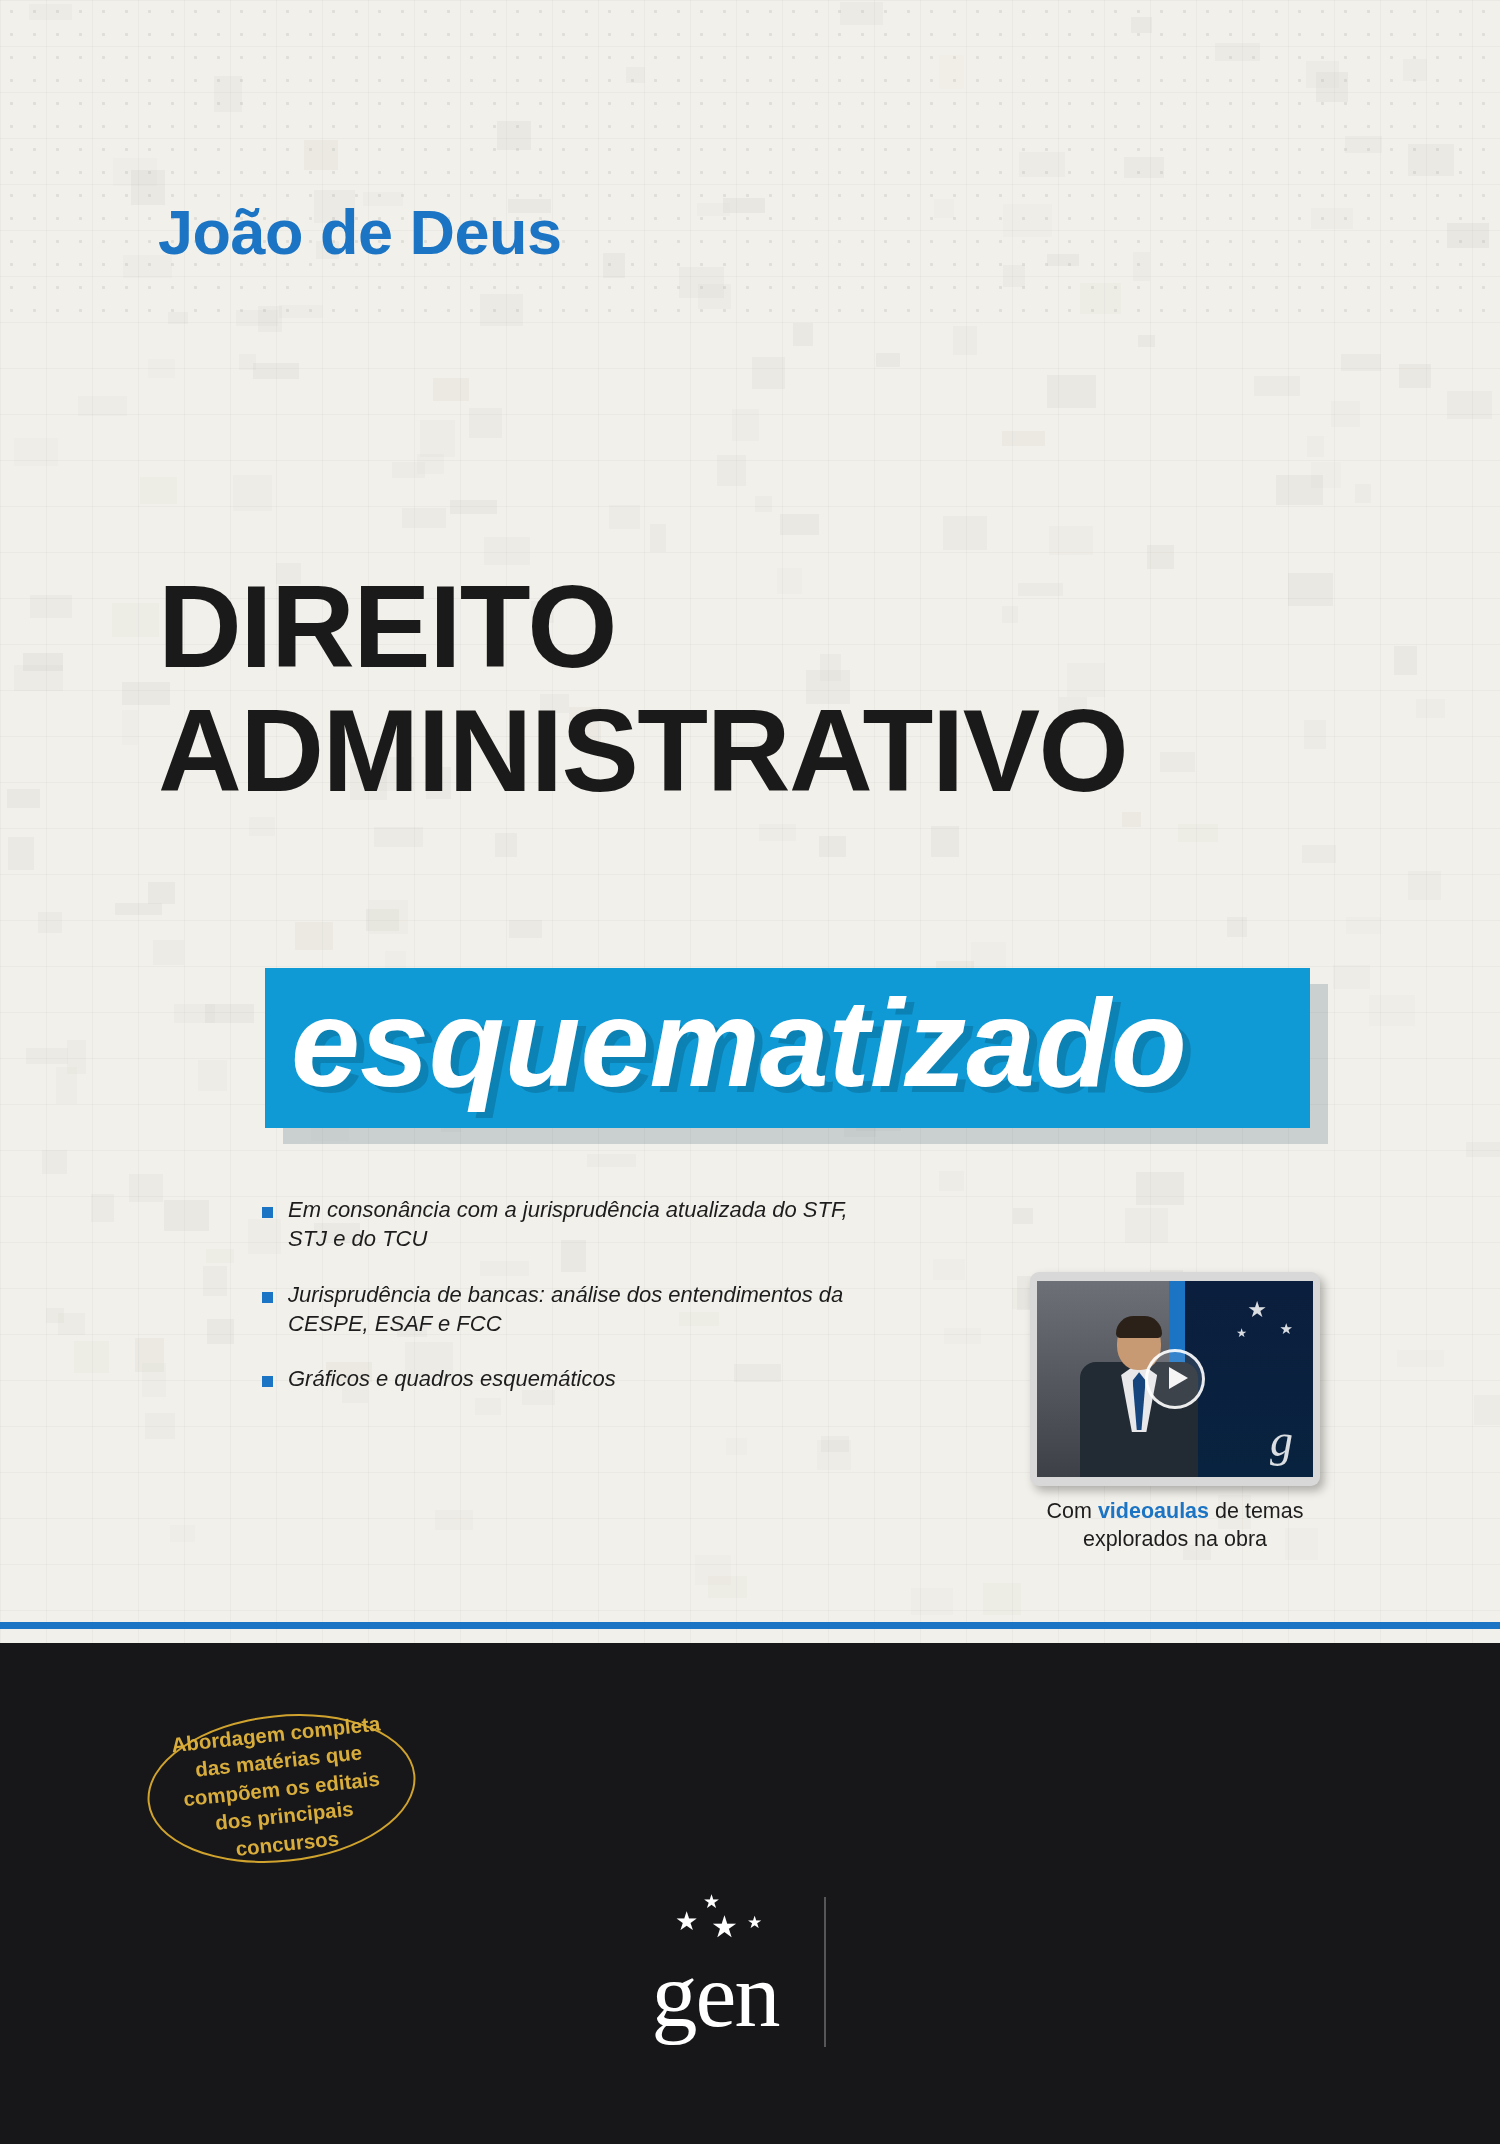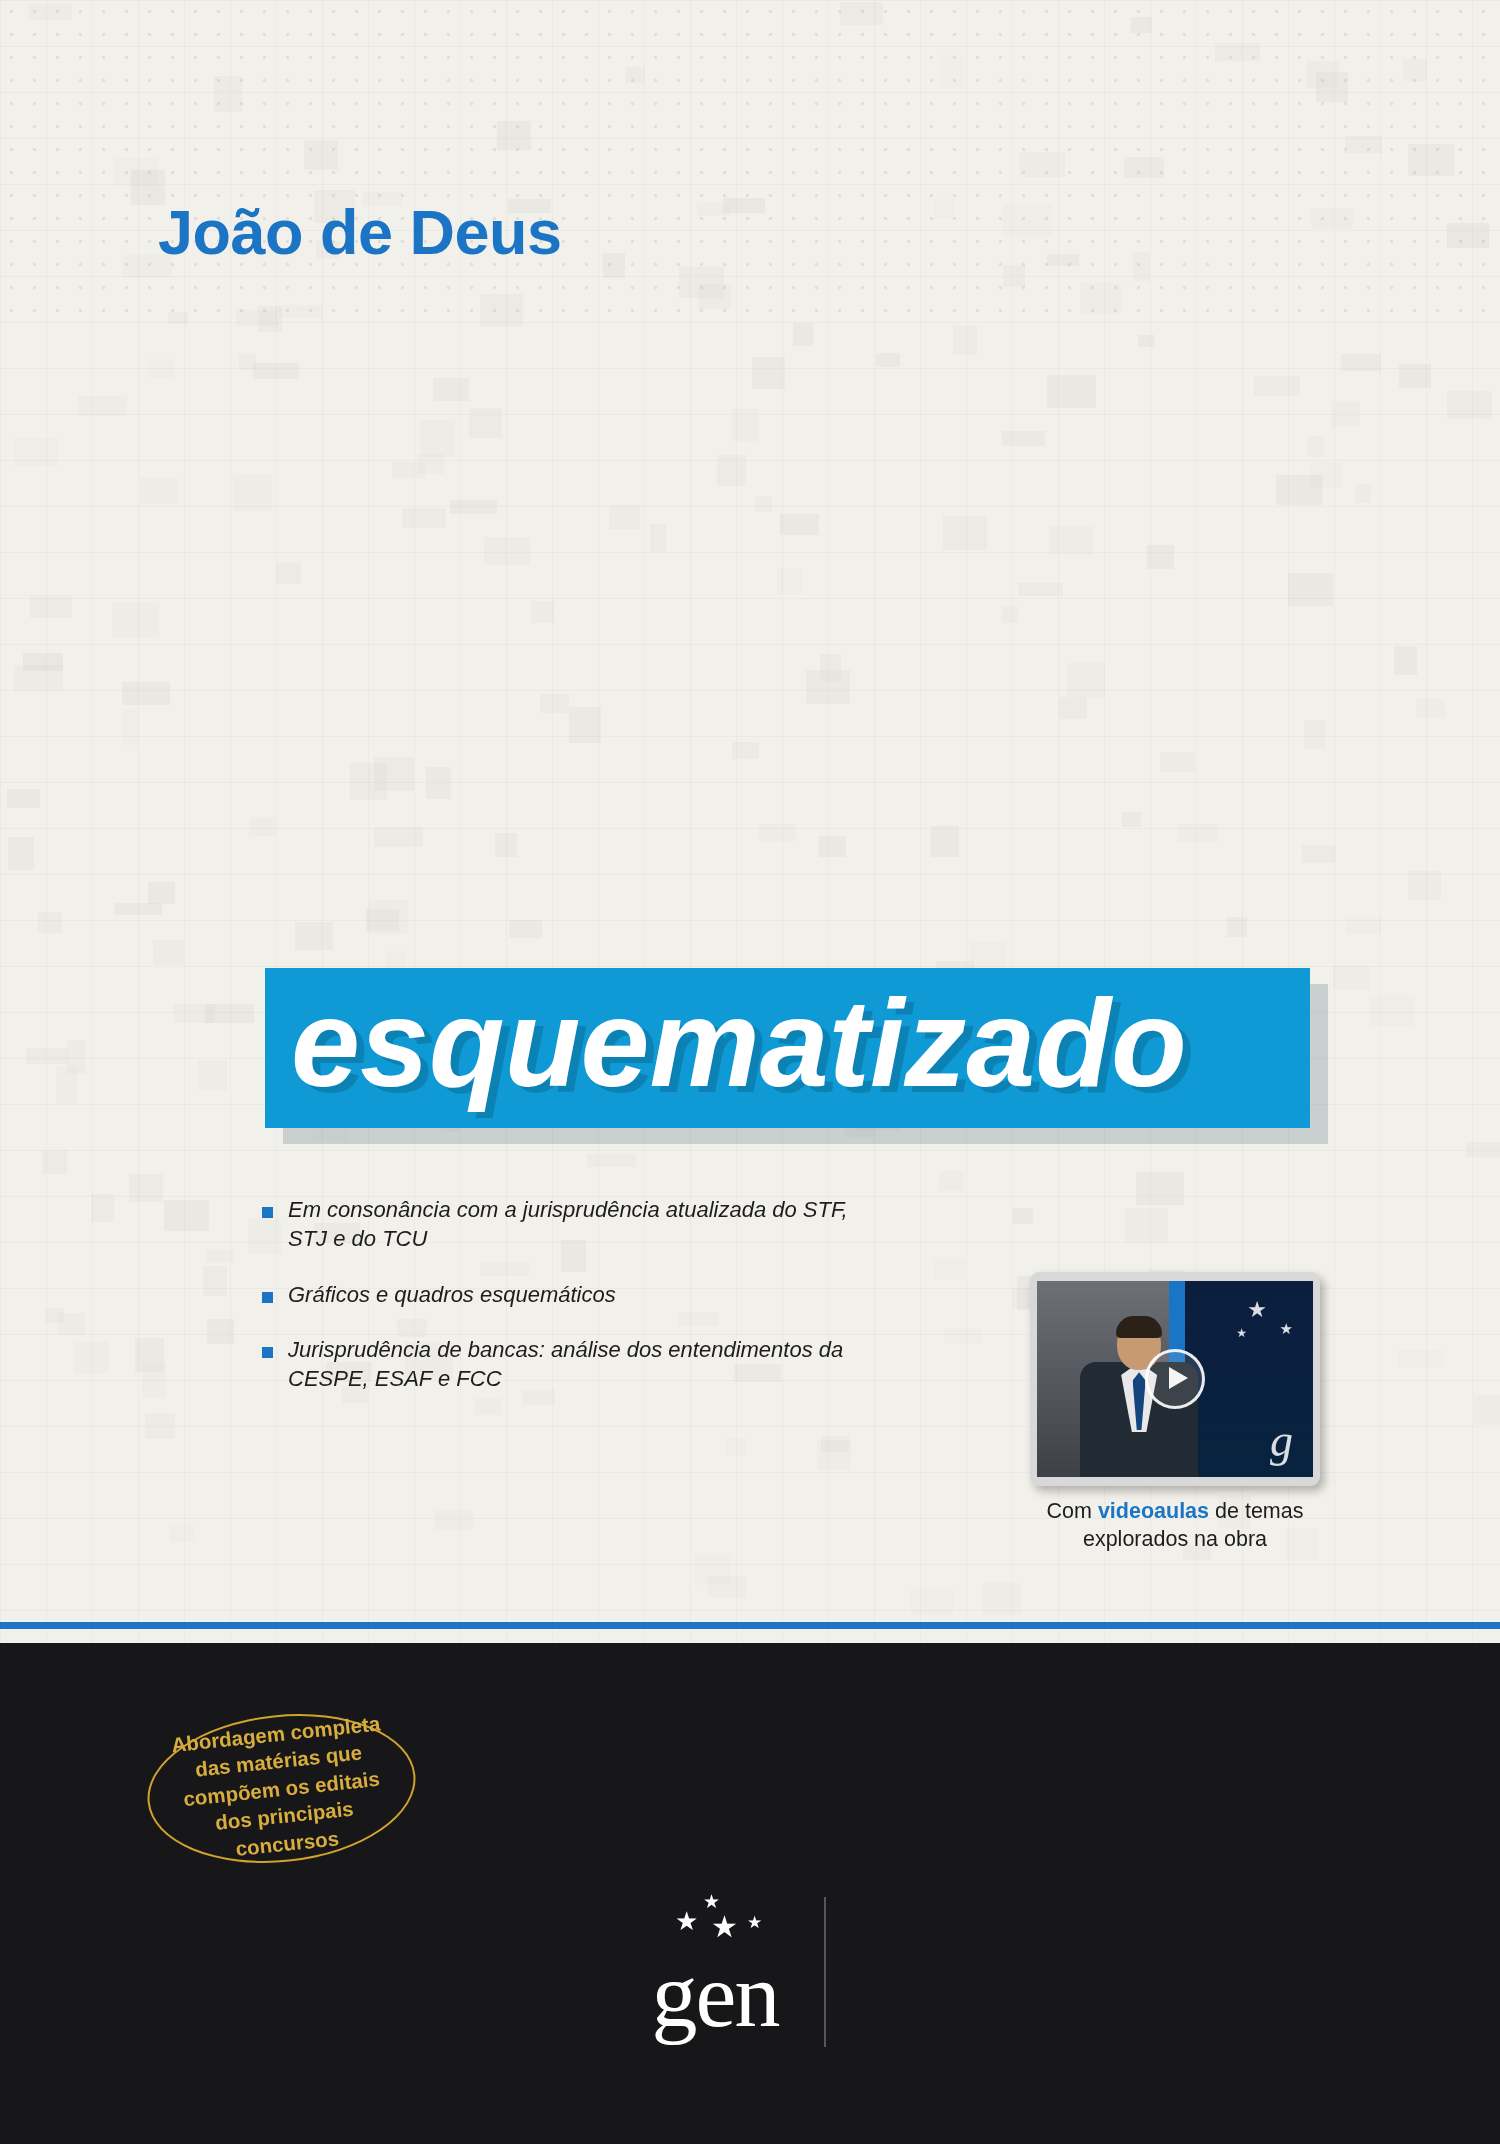--- a/index.html
+++ b/index.html
@@ -615,35 +615,39 @@
       <i style="width: 43px; height: 35px; left: 1125px; top: 1208px; opacity: 0.41;"></i>
       <i style="width: 25px; height: 34px; left: 939px; top: 55px; opacity: 0.25;"></i>
       <i style="width: 45px; height: 31px; left: 164px; top: 1200px; opacity: 0.7;"></i>
       <i style="width: 27px; height: 22px; left: 148px; top: 882px; opacity: 0.73;"></i>
     </div>
 
   <div class="authors">
     <div>João de Deus</div>
   </div>
 
+  <div class="title">
+    <div class="line">DIREITO</div>
+    <div class="line">ADMINISTRATIVO</div>
+  </div>
 
   <div class="subtitle-band">
     <div class="shadowtext">esquematizado</div>
     <div class="maintext">esquematizado</div>
   </div>
 
   <div class="bullets">
     <div class="bullet">
       <span class="sq"></span><span>Em consonância com a jurisprudência atualizada do STF, STJ e do TCU</span>
     </div>
     <div class="bullet">
-      <span class="sq"></span><span>Gráficos e quadros esquemáticos</span>
+      <span class="sq"></span><span>Jurisprudência de bancas: análise dos entendimentos da CESPE, ESAF e FCC</span>
     </div>
     <div class="bullet">
-      <span class="sq"></span><span>Jurisprudência de bancas: análise dos entendimentos da CESPE, ESAF e FCC</span>
+      <span class="sq"></span><span>Gráficos e quadros esquemáticos</span>
     </div>
   </div>
 
   <div class="video-wrap">
     <div class="tablet">
       <div class="screen">
         <div class="bg-left"></div>
         <div class="bg-right"></div>
         <div class="stripe"></div>
         <div class="star" style="right:46px; top:18px; font-size:22px;">★</div>

